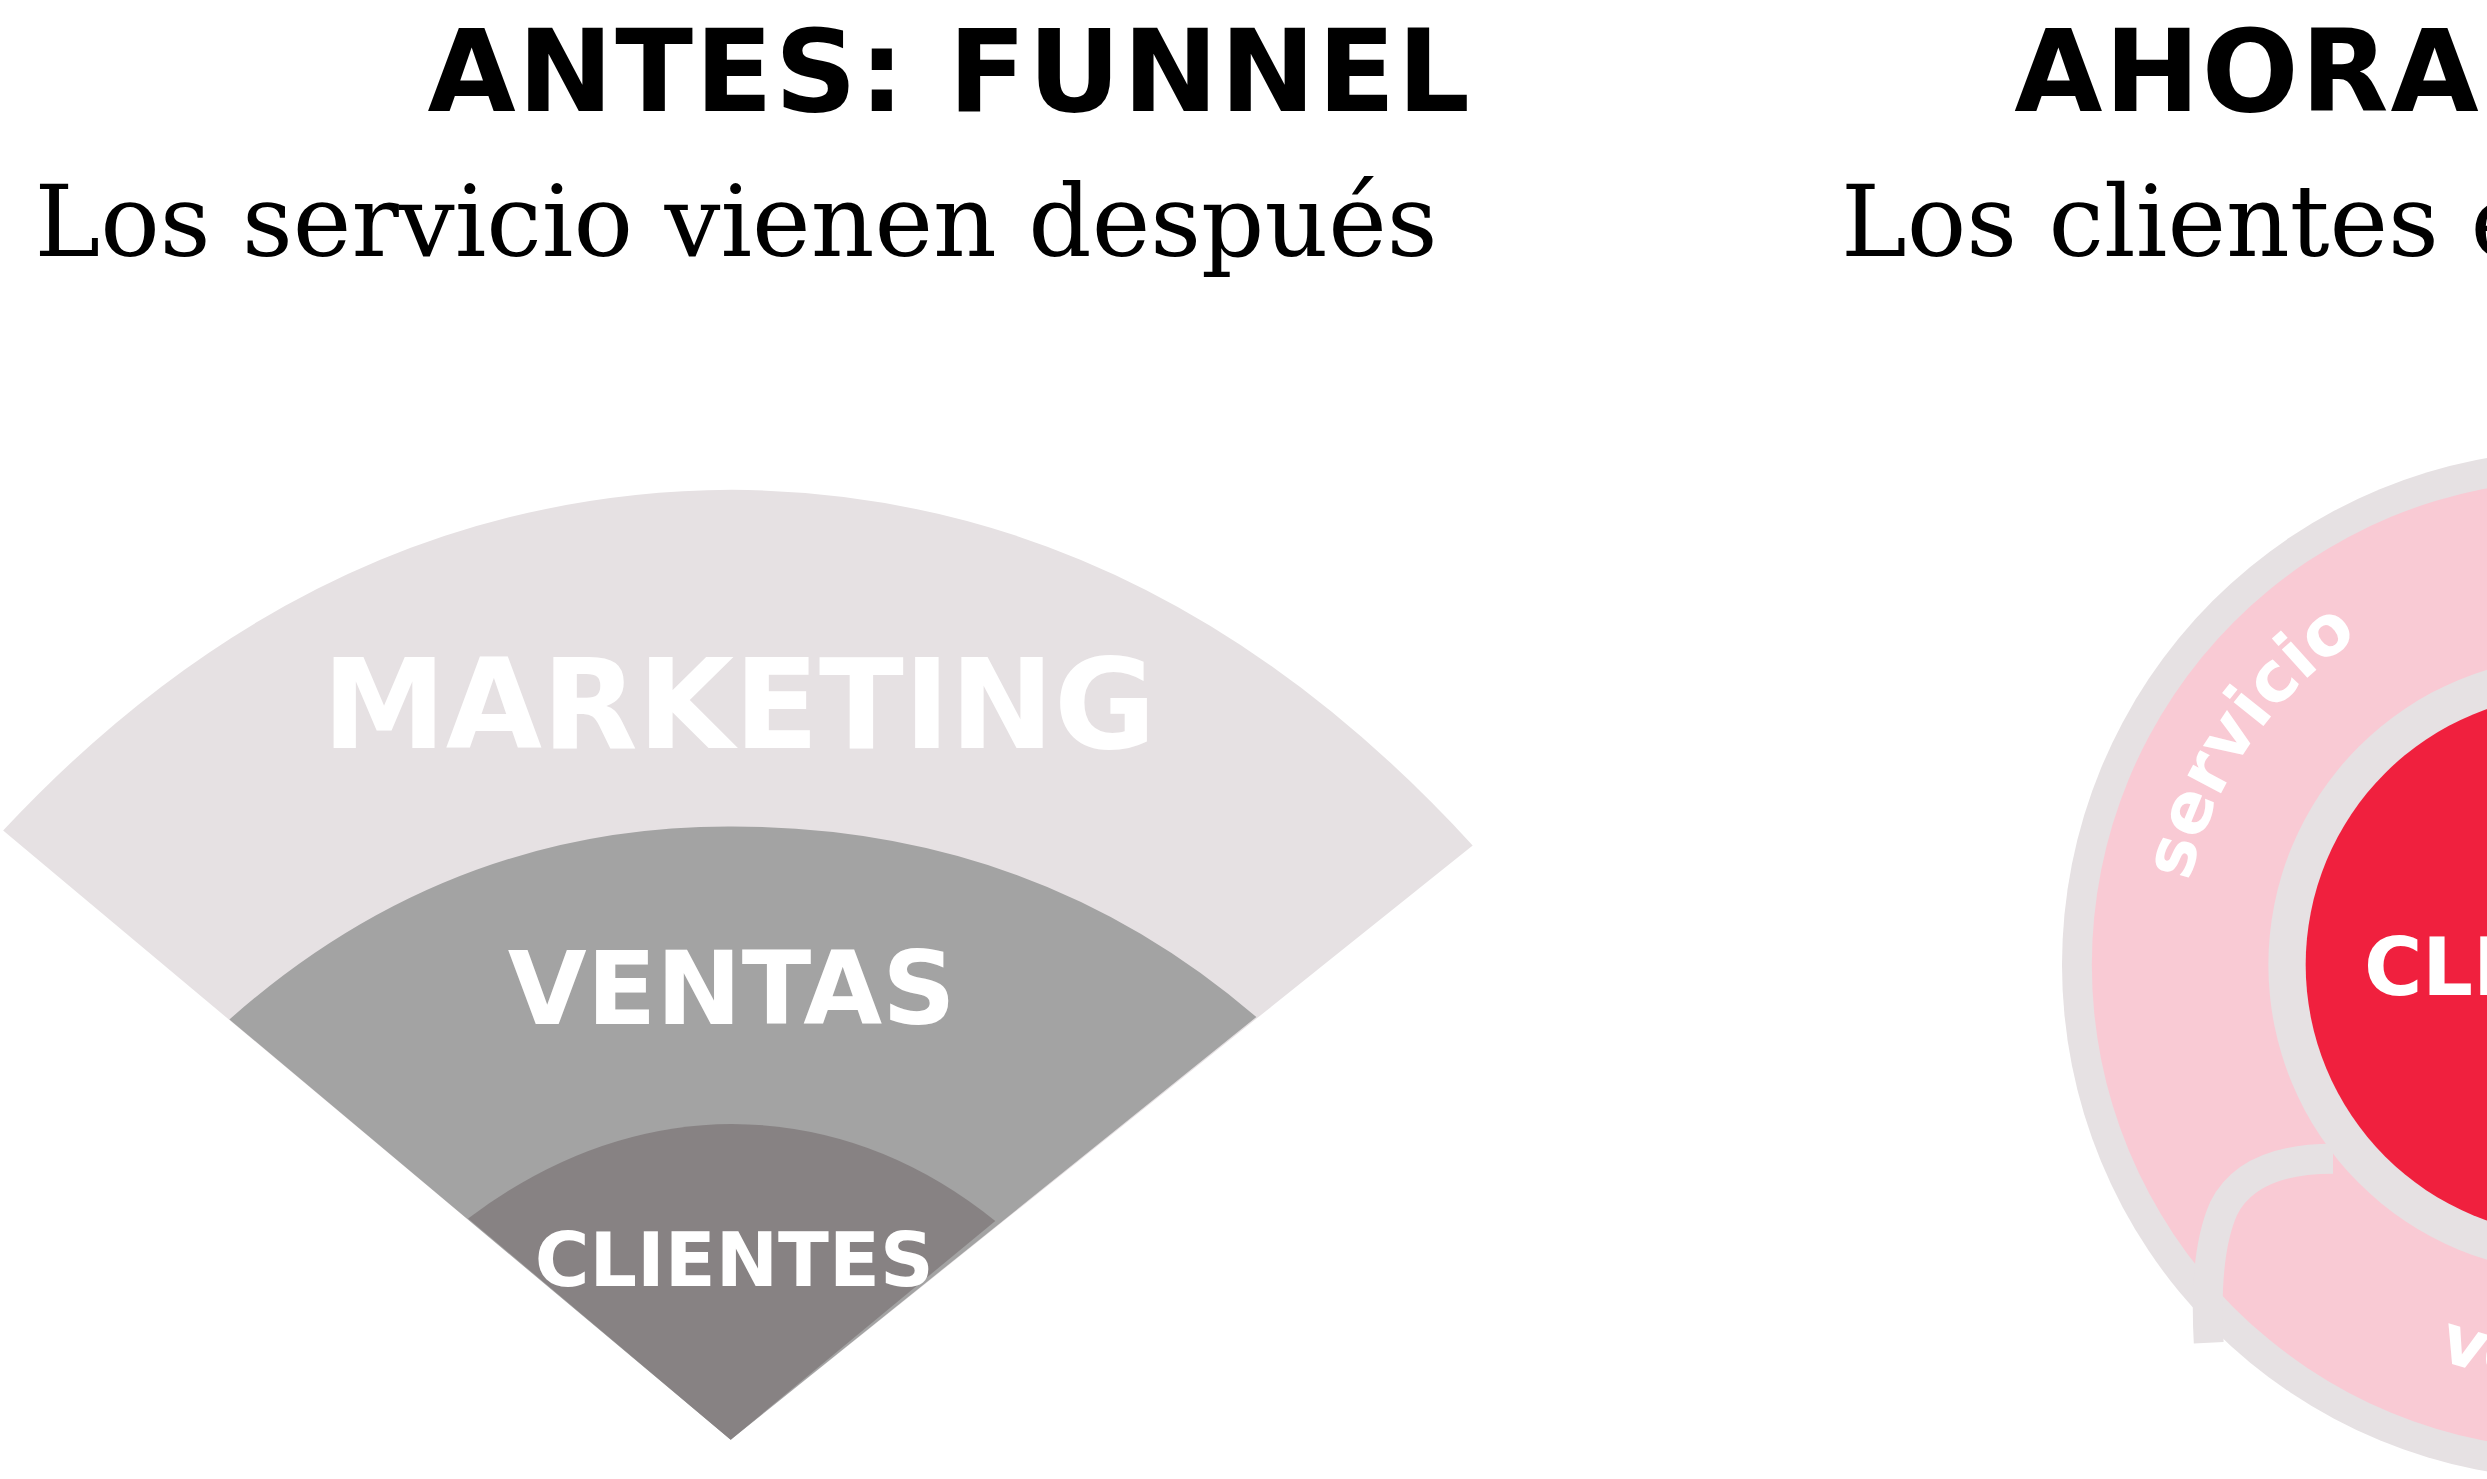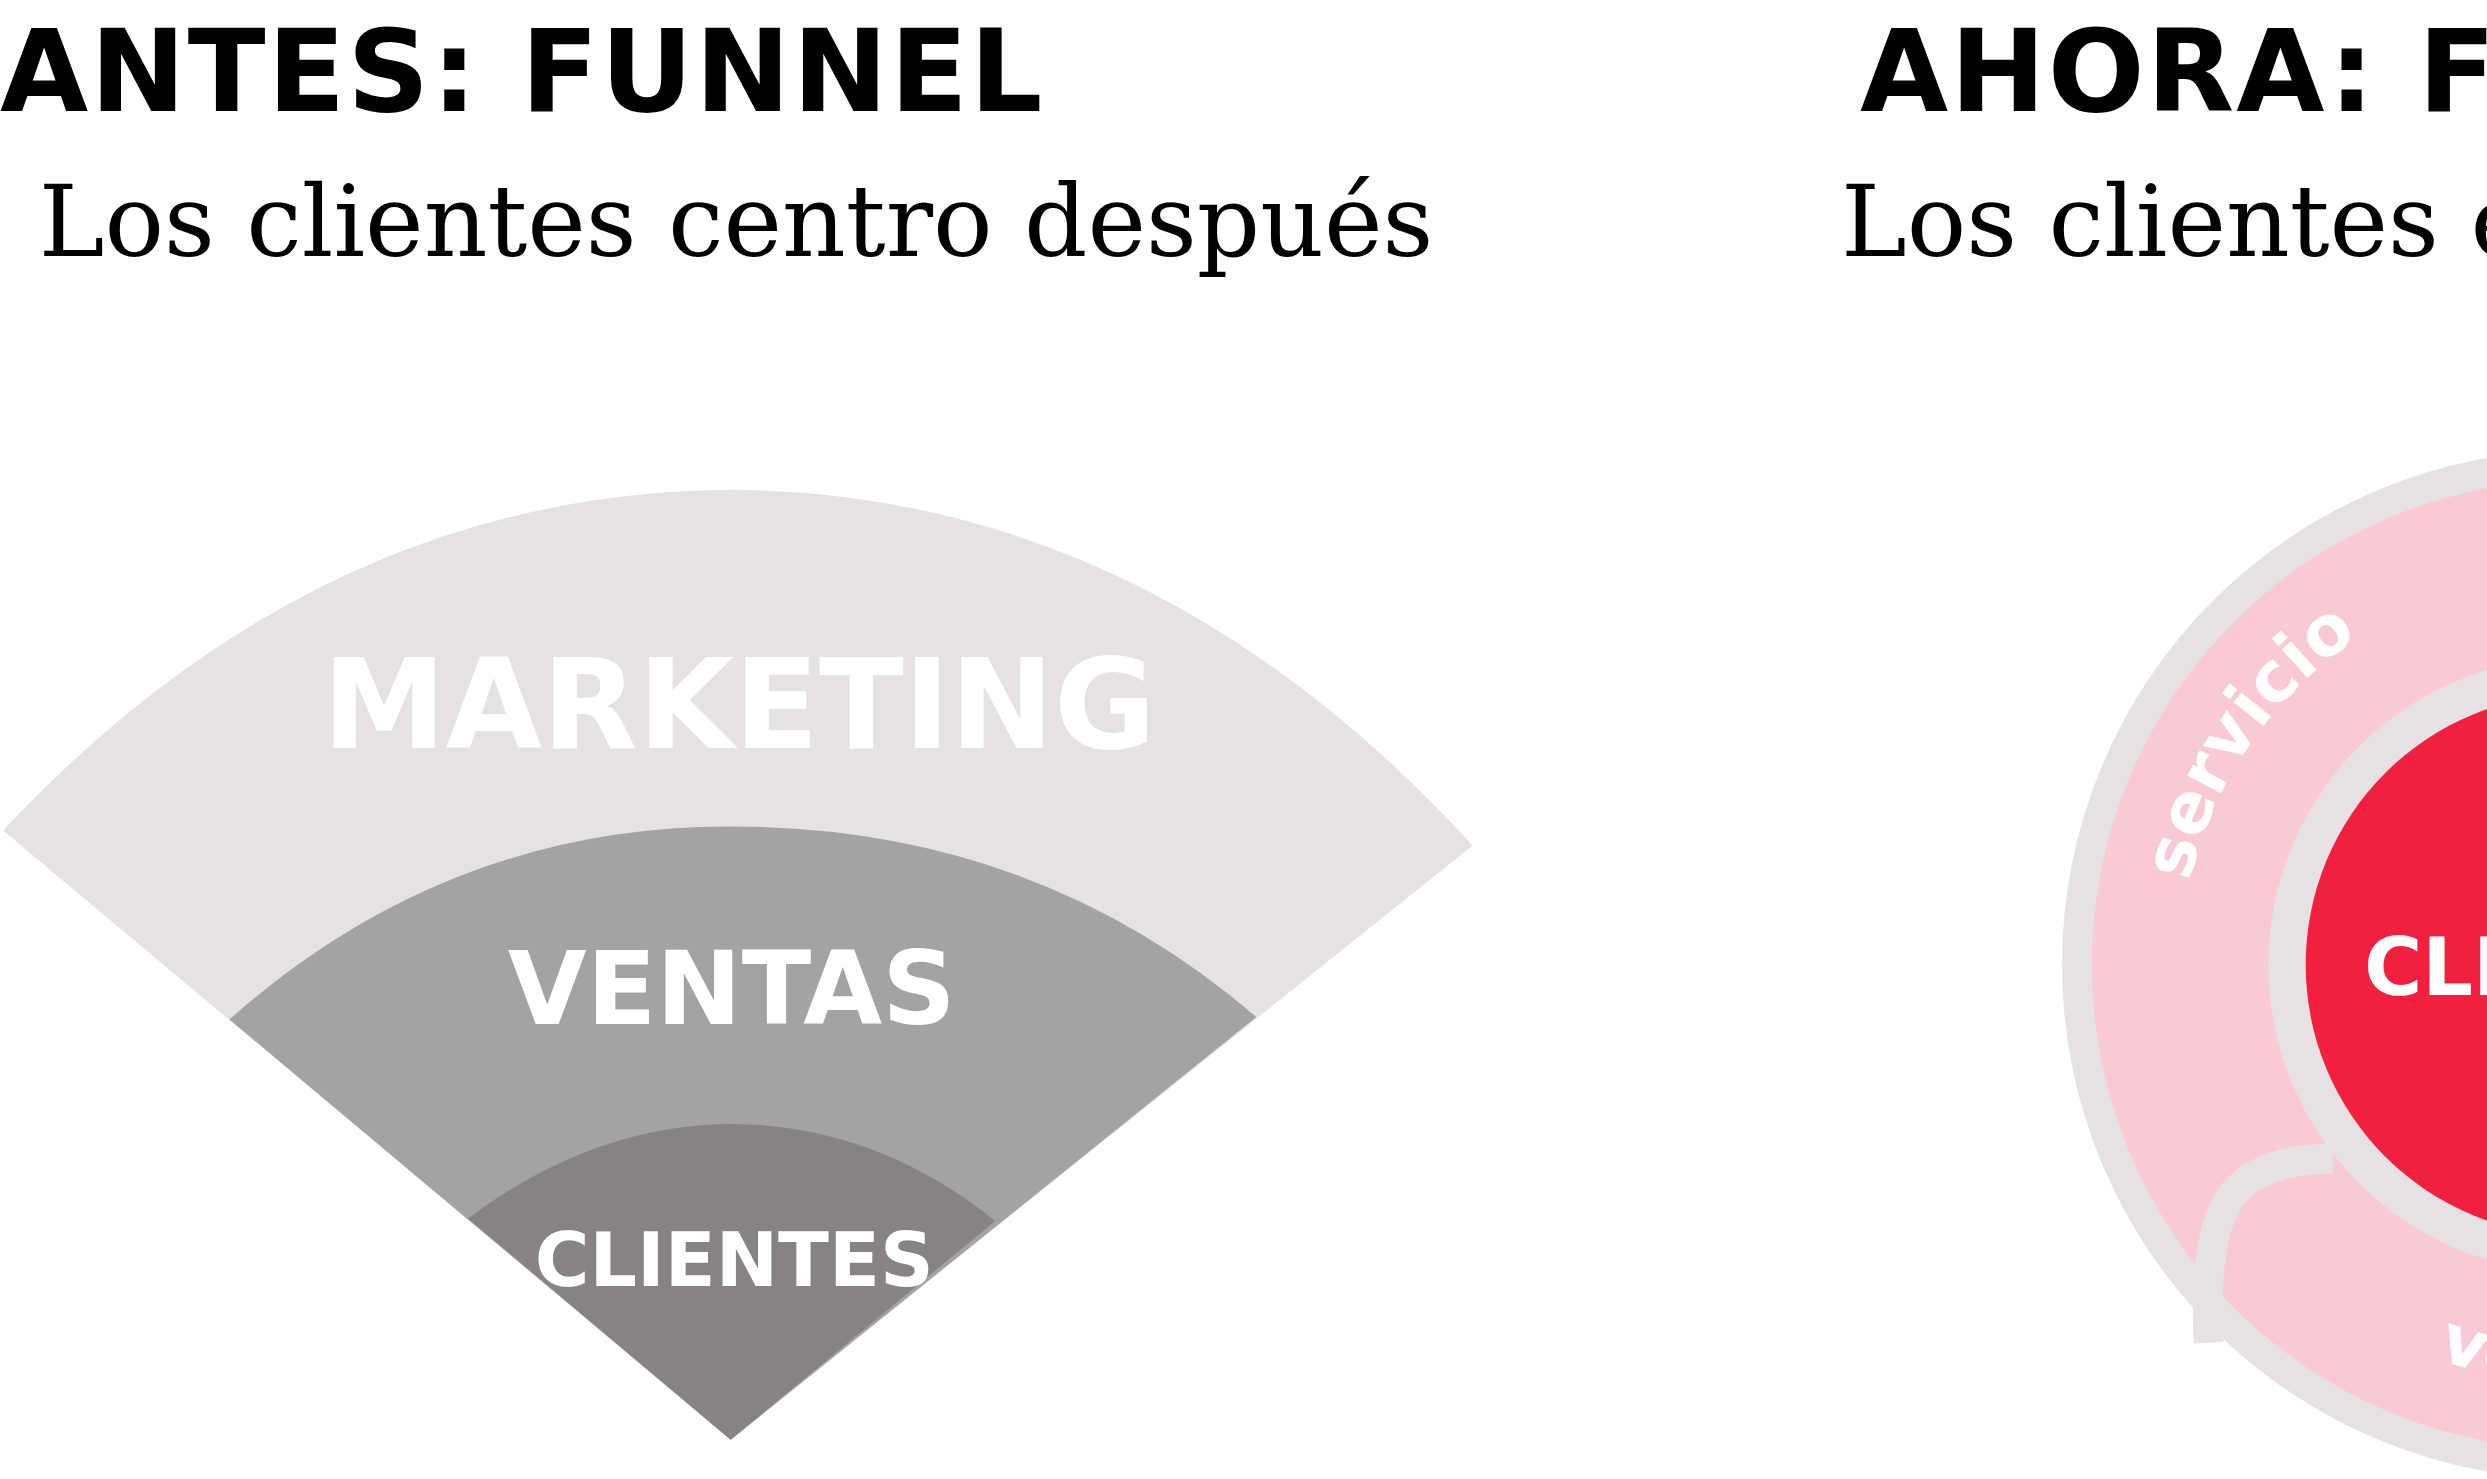--- a/index.html
+++ b/index.html
@@ -1,32 +1,32 @@
 <!DOCTYPE html>
 <html style="font-size:8px"><head>
 <meta charset="utf-8">
 <style>
   html, body { margin:0; padding:0; background:#ffffff; }
   body { width:3291px; height:1479px; position:relative; overflow:hidden; }
   .heading {
     position:absolute; font-family:"DejaVu Sans", sans-serif; font-weight:bold;
-    color:#000; font-size:114px; letter-spacing:2px; text-align:left; white-space:nowrap;
+    color:#000; font-size:114px; letter-spacing:2px; text-align:right; white-space:nowrap;
   }
   .sub {
     position:absolute; font-family:"DejaVu Serif", serif; color:#000;
     font-size:99px; text-align:center; white-space:nowrap;
   }
   svg { position:absolute; left:0; top:0; }
   .lbl { font-family:"DejaVu Sans", sans-serif; font-weight:bold; fill:#ffffff; }
 </style>
 </head>
 <body>
 
 <div class="heading" style="left:0;width:1472px;top:5px;">ANTES: FUNNEL</div>
-<div class="sub" style="left:0;width:1472px;top:164px;">Los clientes centro después</div>
+<div class="sub" style="left:0;width:1472px;top:164px;">Los servicio vienen después</div>
 
 <div class="heading" style="left:1860px;width:1393px;top:5px;">AHORA: FLYWHEEL</div>
 <div class="sub" style="left:1841px;width:1450px;top:164px;">Los clientes están en el centro</div>
 
 <svg width="3291" height="1479" viewBox="0 0 6615 2974">
 
   <g>
     <path fill="#e6e1e3" d="M 5 1670 Q 640 990 1470 985 Q 2310 990 2960 1700 L 1468 2895 Z"></path>
     <path fill="#a3a3a3" d="M 460 2050 Q 900 1660 1470 1662 Q 2080 1662 2525 2045 L 1468 2895 Z"></path>
     <path fill="#878283" d="M 940 2450 Q 1190 2262 1470 2260 Q 1760 2262 2000 2455 L 1468 2895 Z"></path>

